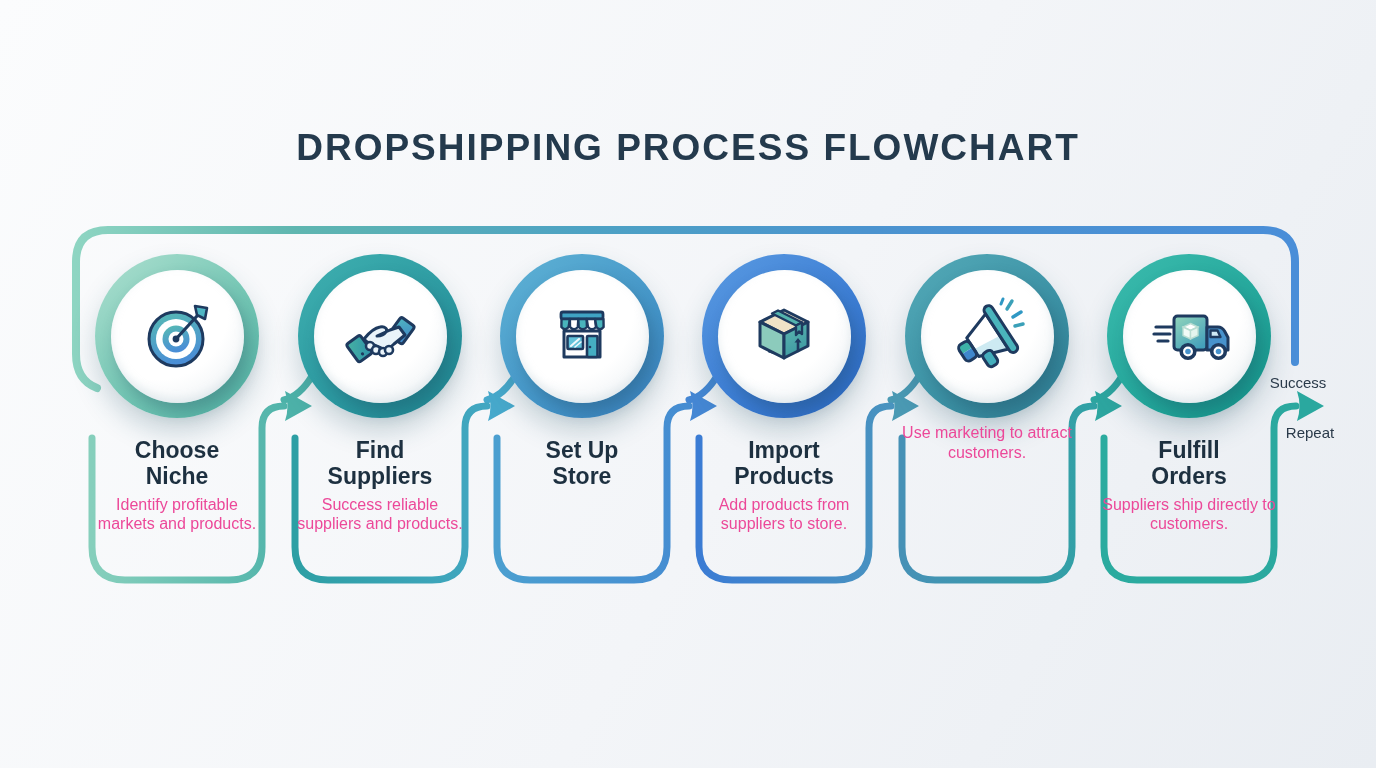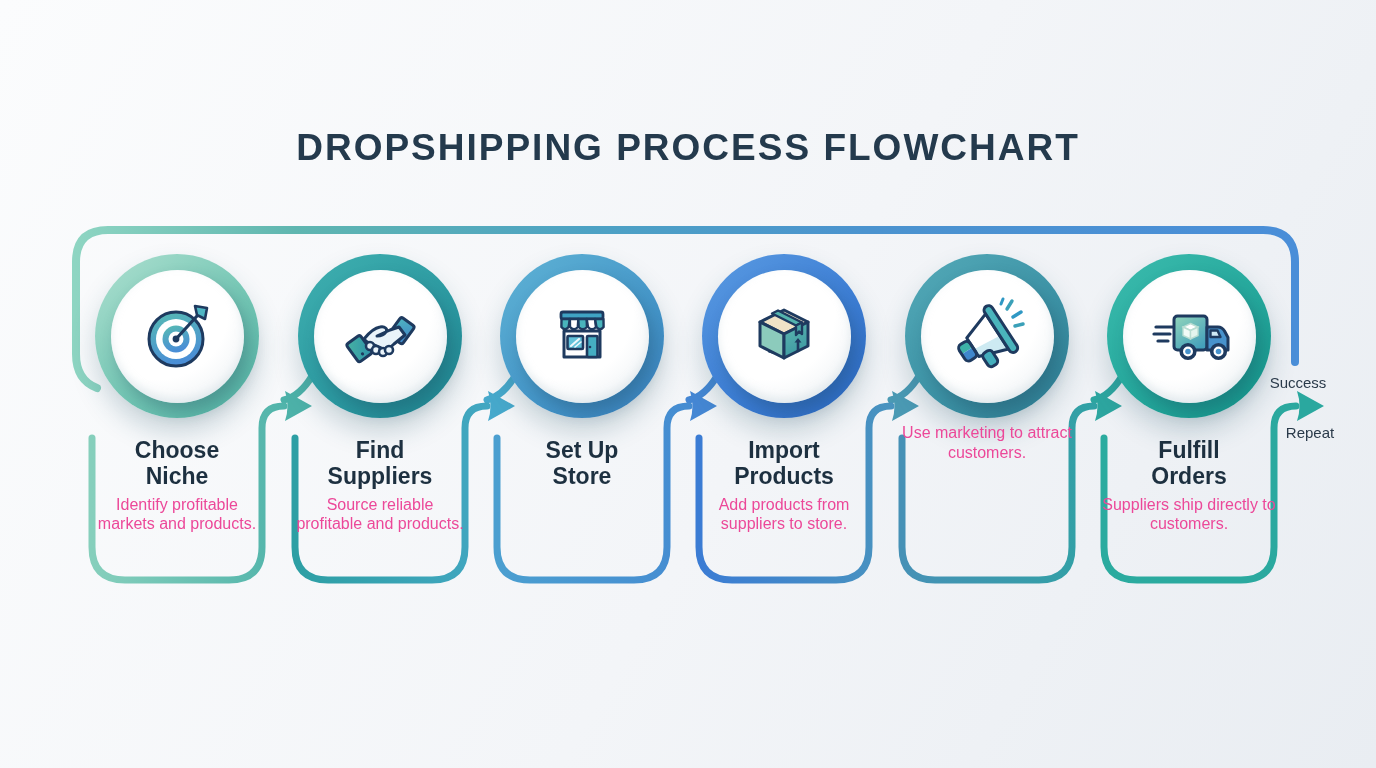--- a/index.html
+++ b/index.html
@@ -163,21 +163,21 @@
           </g>
           <path d="M 26 45 C 30 40 36 34 42 33 C 47 32 50 35 48 38 C 46 41 42 42 39 42 L 52 36 L 61 33 L 67 41 L 56 50 C 52 54 47 56 43 54 L 29 48 Z" fill="#eaf4fa" stroke="#1e3a5f" stroke-width="3" stroke-linejoin="round"></path>
           <circle cx="32" cy="52" r="4" fill="#eaf4fa" stroke="#1e3a5f" stroke-width="2.6"></circle>
           <circle cx="38" cy="56" r="4" fill="#eaf4fa" stroke="#1e3a5f" stroke-width="2.6"></circle>
           <circle cx="45" cy="58" r="4" fill="#eaf4fa" stroke="#1e3a5f" stroke-width="2.6"></circle>
           <circle cx="51" cy="56" r="4" fill="#eaf4fa" stroke="#1e3a5f" stroke-width="2.6"></circle>
         </svg>
       </div>
     </div>
     <div class="step-title">Find Suppliers</div>
-    <div class="step-desc">Source reliable profitable and products.</div>
+    <div class="step-desc">Success reliable suppliers and products.</div>
   </div>
 
   <div class="step" style="left:481px">
     <div class="ring ring-2">
       <div class="ring-inner">
         <svg width="84" height="84" viewBox="0 0 84 84">
           <path d="M 24 37 L 60 37 L 60 63 L 24 63 Z" fill="#fdfeff" stroke="#1e3a5f" stroke-width="3" stroke-linejoin="round"></path>
           <rect x="21" y="18" width="42" height="7" rx="2" fill="#3fa3c4" stroke="#1e3a5f" stroke-width="2.8"></rect>
           <path d="M 21.5 25 L 29.9 25 L 28.6 33 Q 25 37.5 21.4 33 Z" fill="#49b4bc" stroke="#1e3a5f" stroke-width="2.4" stroke-linejoin="round"></path>
           <path d="M 29.9 25 L 38.3 25 L 37.8 33 Q 33.8 37.5 30 33 Z" fill="#ffffff" stroke="#1e3a5f" stroke-width="2.4" stroke-linejoin="round"></path>

